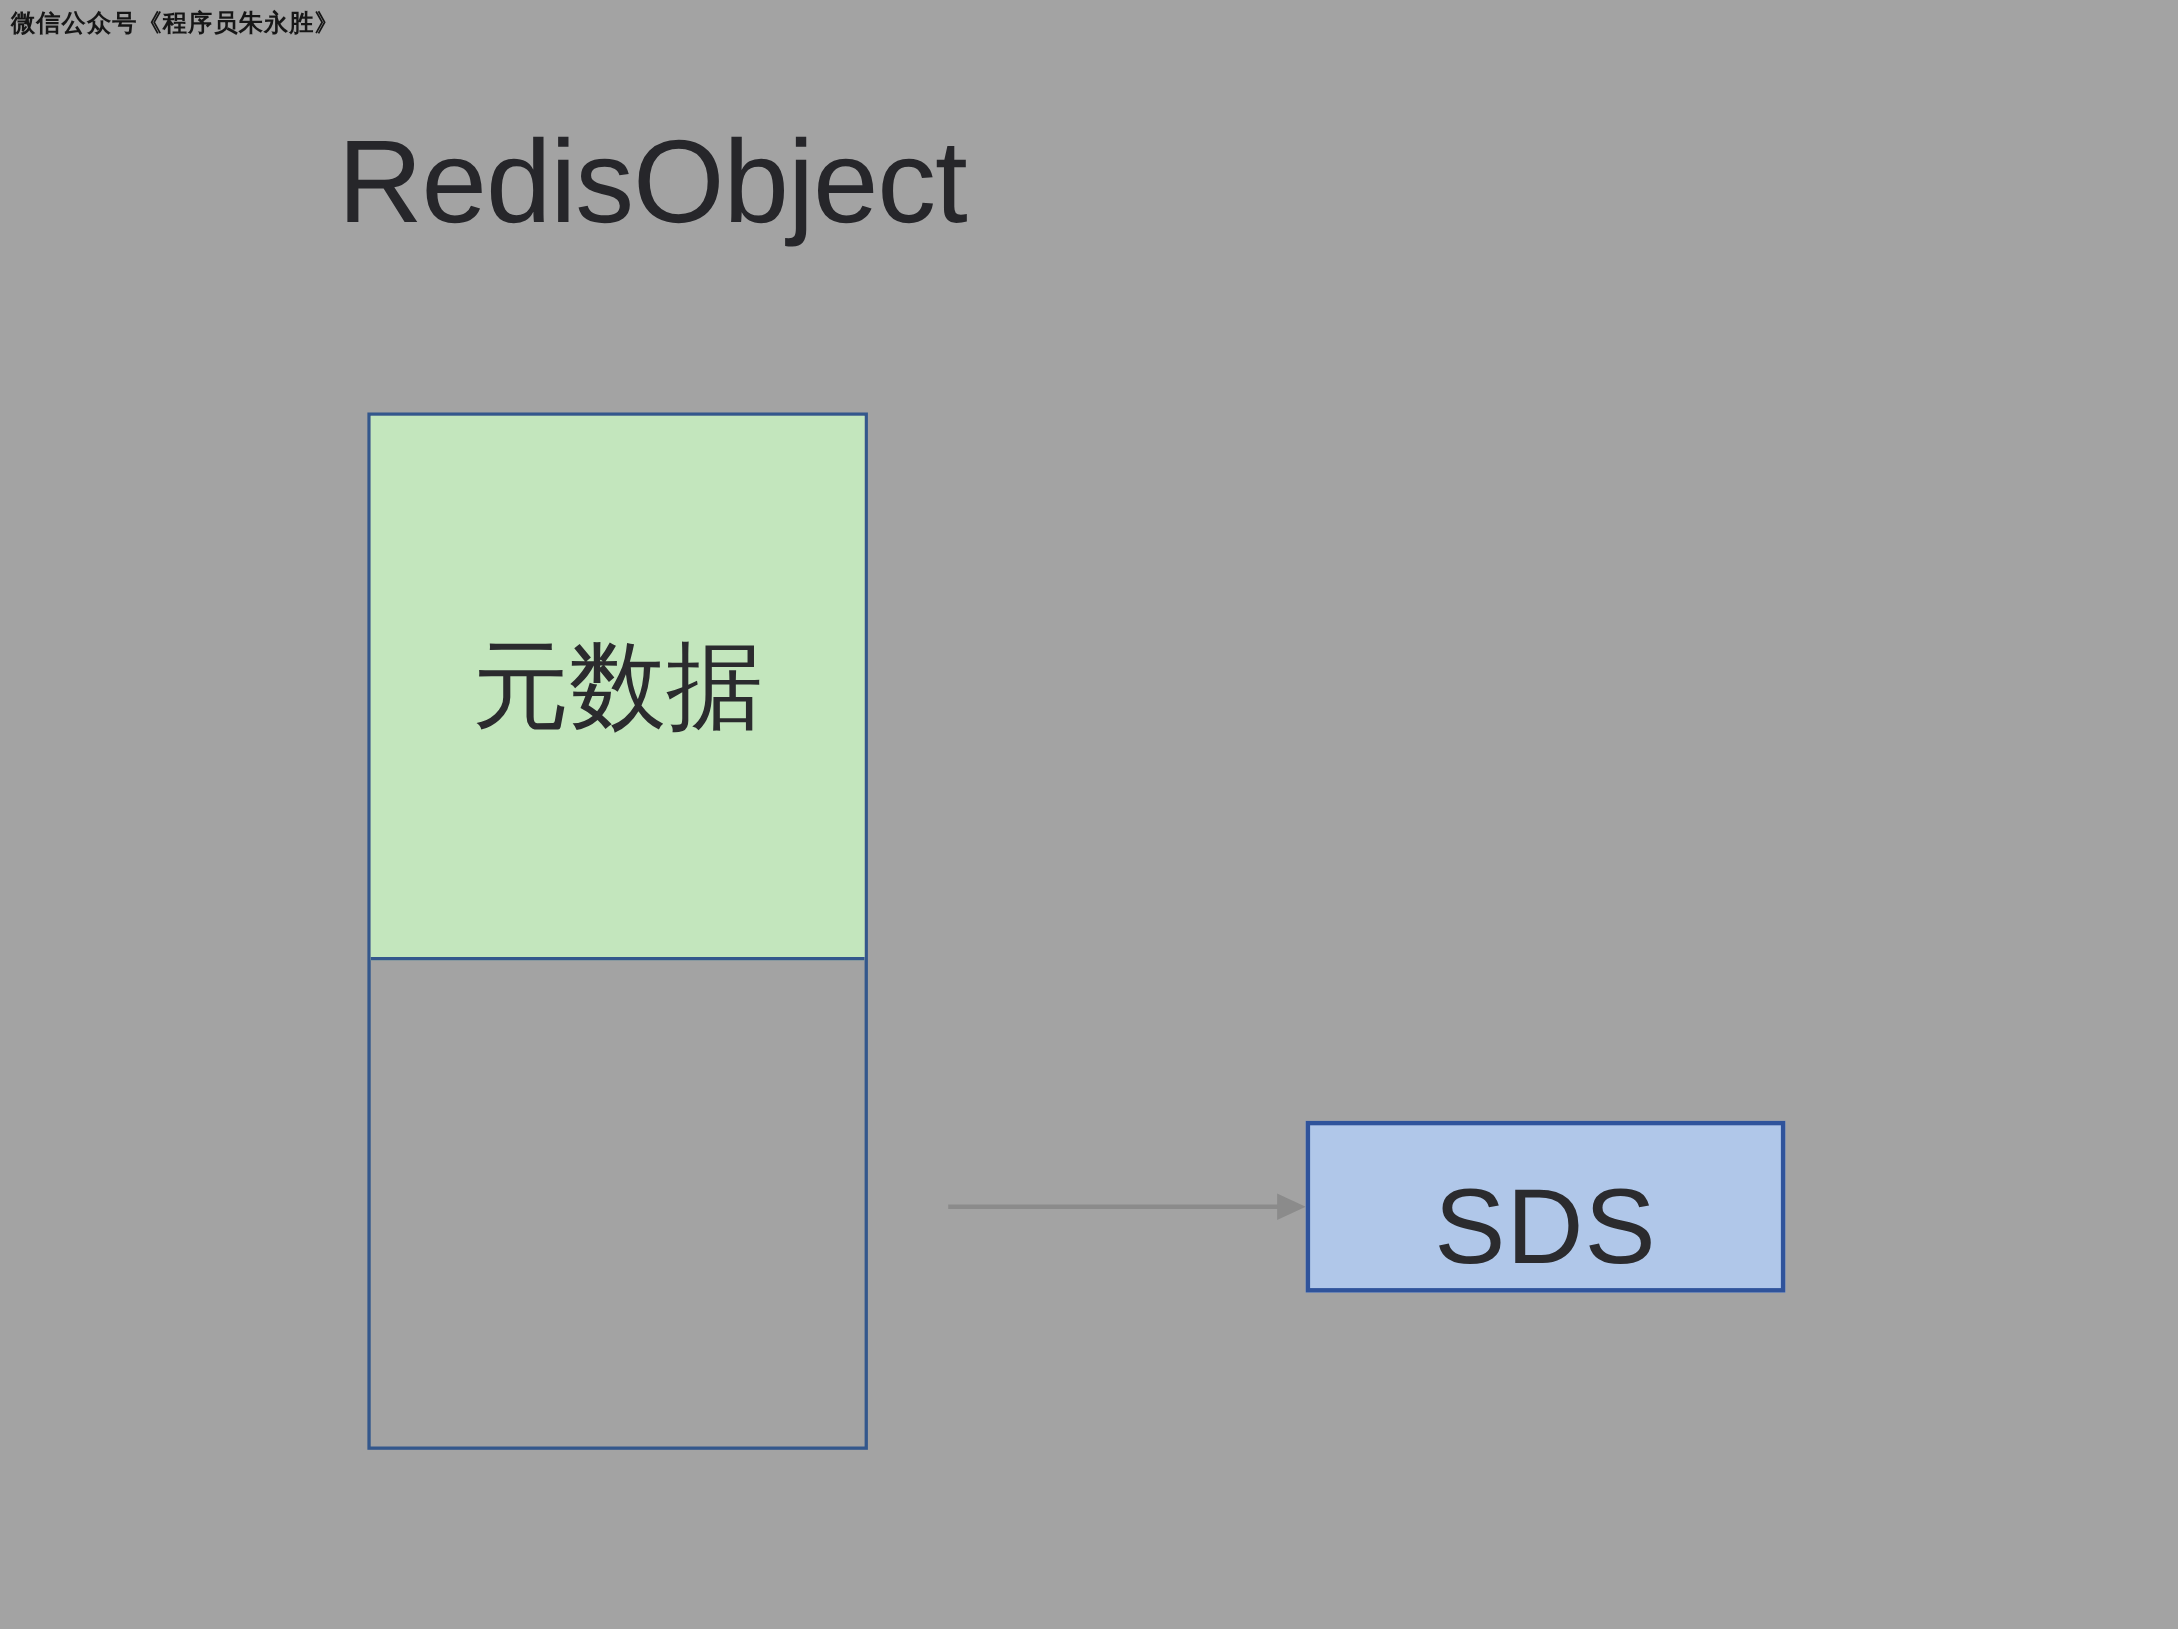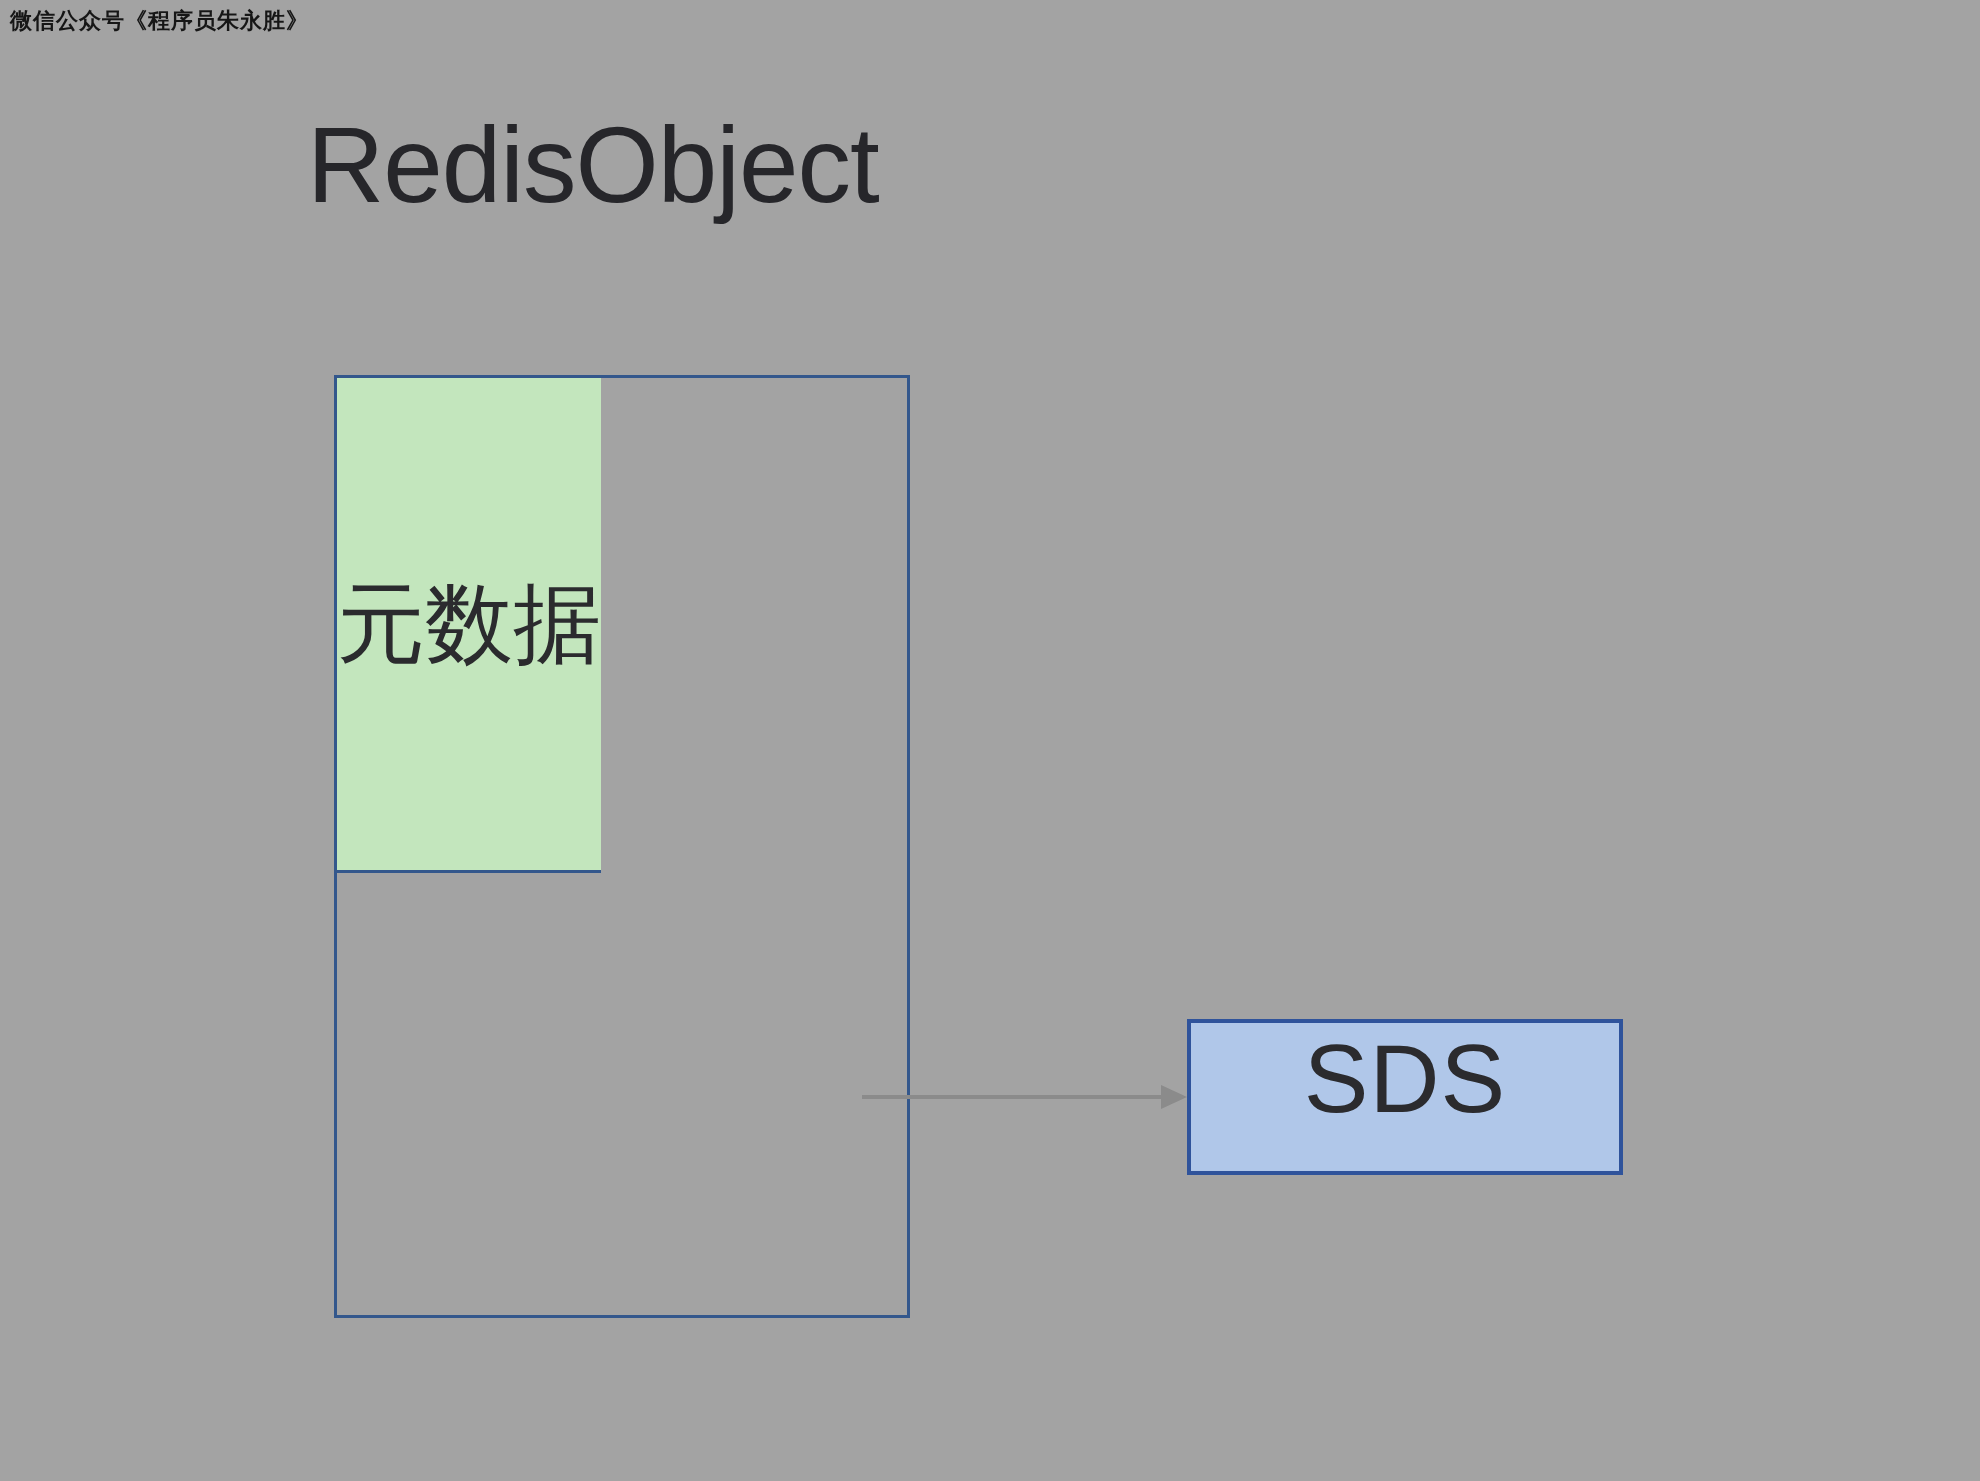--- a/index.html
+++ b/index.html
@@ -36,26 +36,26 @@
     font-weight: 400;
     line-height: 1.15;
     letter-spacing: -1px;
     color: #26262A;
     white-space: nowrap;
   }
   .object-box {
     position: absolute;
     left: 334px;
     top: 375px;
-    width: 576px;
+    width: 455px;
     height: 943px;
     box-sizing: border-box;
     border: 3px solid #33578C;
     display: flex;
-    flex-direction: row;
+    flex-direction: column;
   }
   .cell {
     display: flex;
     flex-direction: column;
     align-items: center;
     justify-content: center;
     text-align: center;
     font-size: 88px;
     line-height: 1.24;
     color: #2B2B2E;
@@ -80,21 +80,21 @@
   .sds-box {
     position: absolute;
     left: 1187px;
     top: 1019px;
     width: 436px;
     height: 156px;
     box-sizing: border-box;
     background: #B0C7E9;
     border: 4px solid #2F539B;
     display: flex;
-    align-items: flex-start;
+    align-items: flex-end;
     justify-content: center;
     font-size: 97px;
     letter-spacing: 1px;
     color: #2B2B2E;
   }
 </style>
 </head>
 <body>
 
 <div class="canvas">

